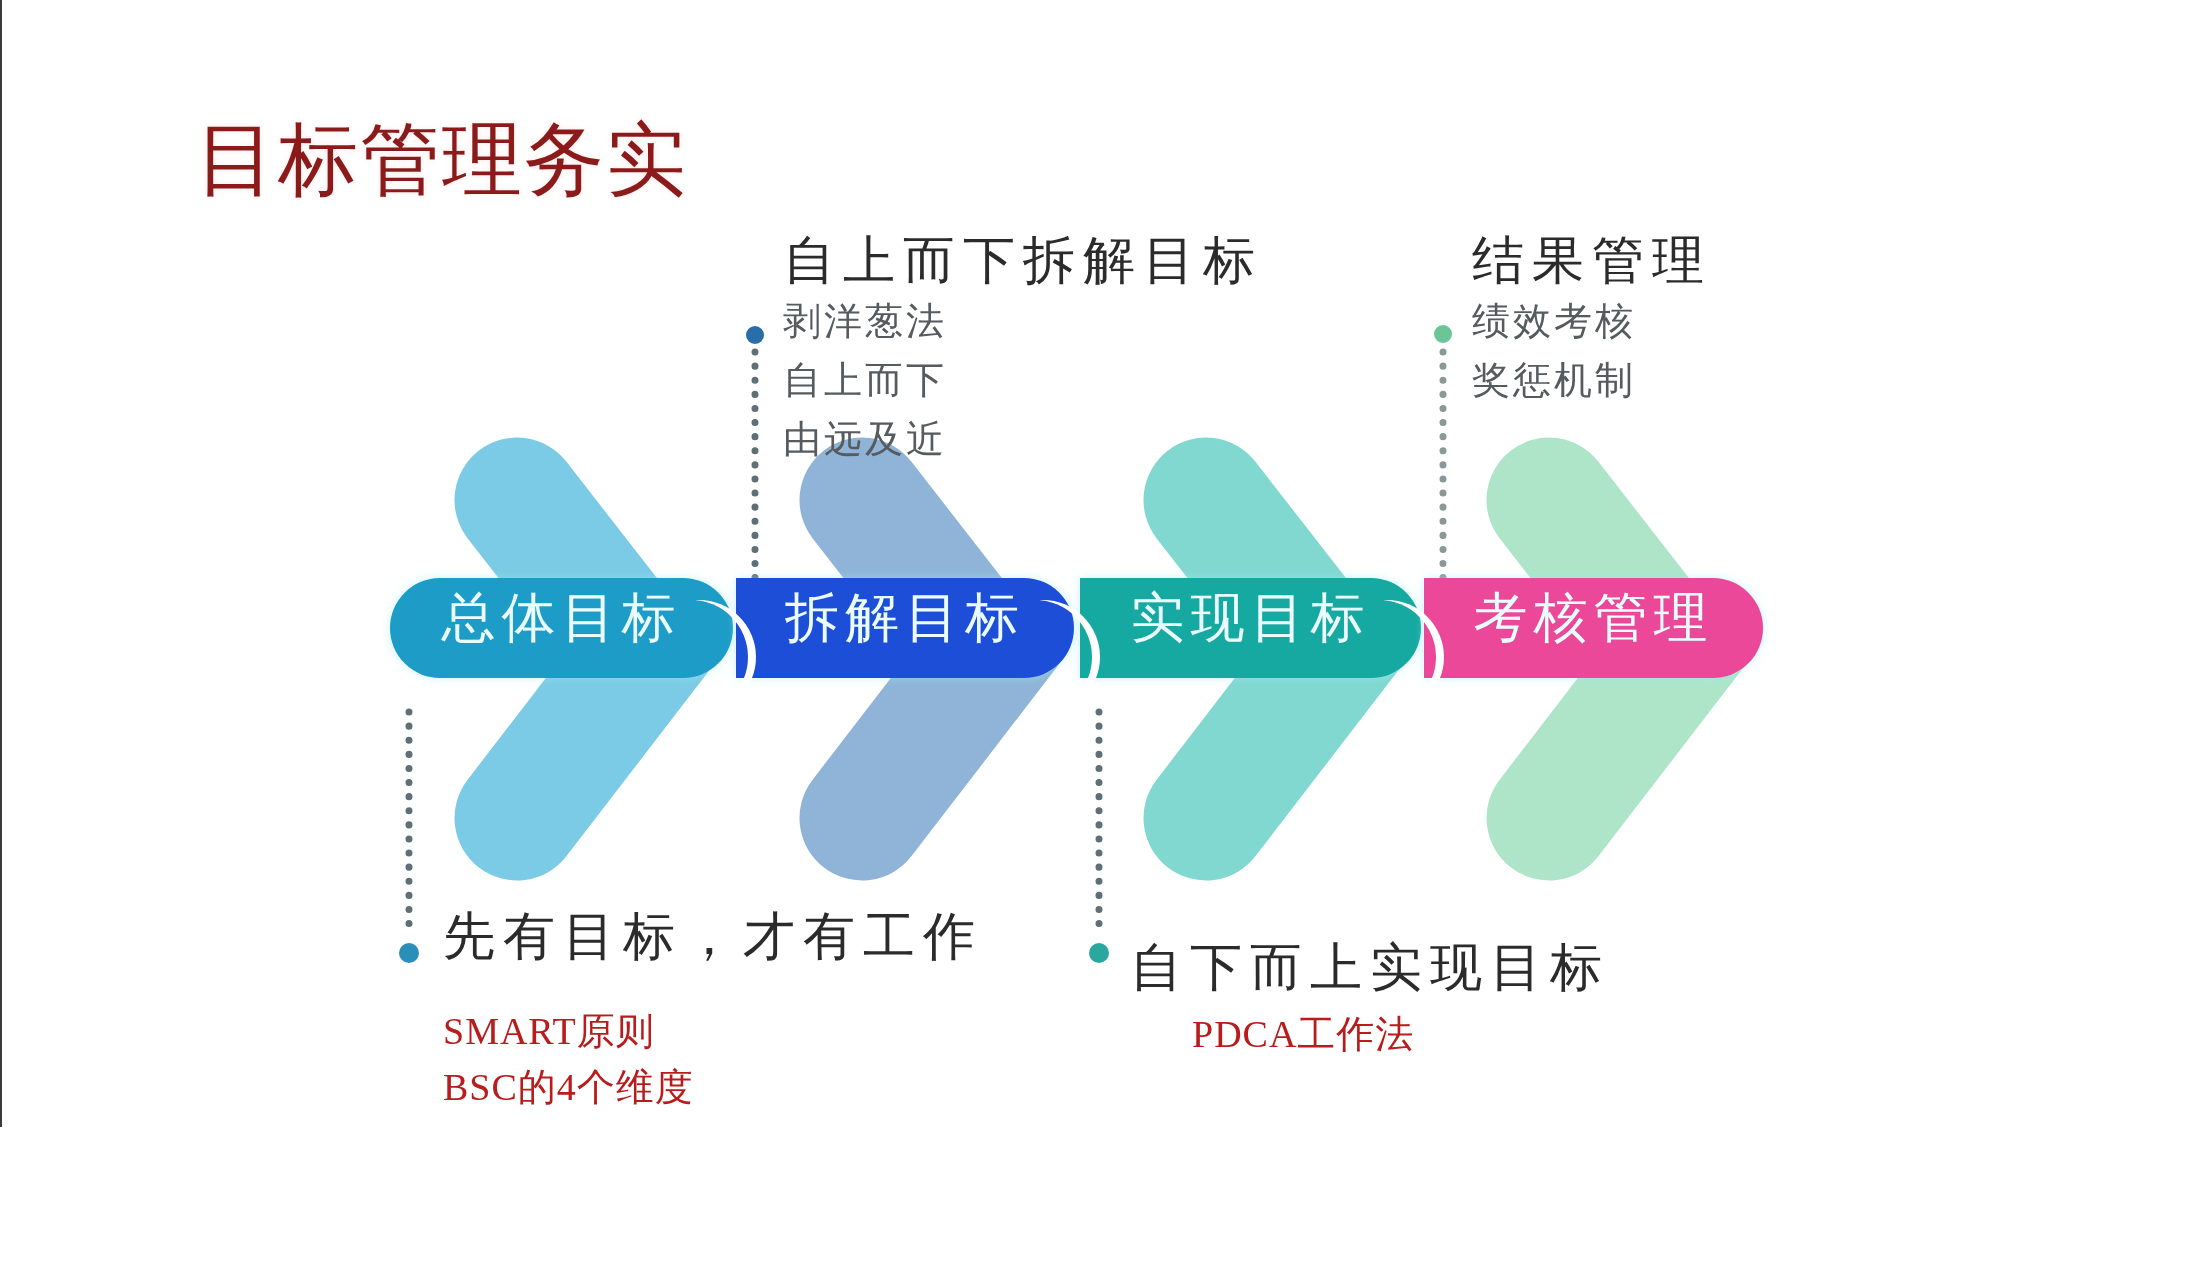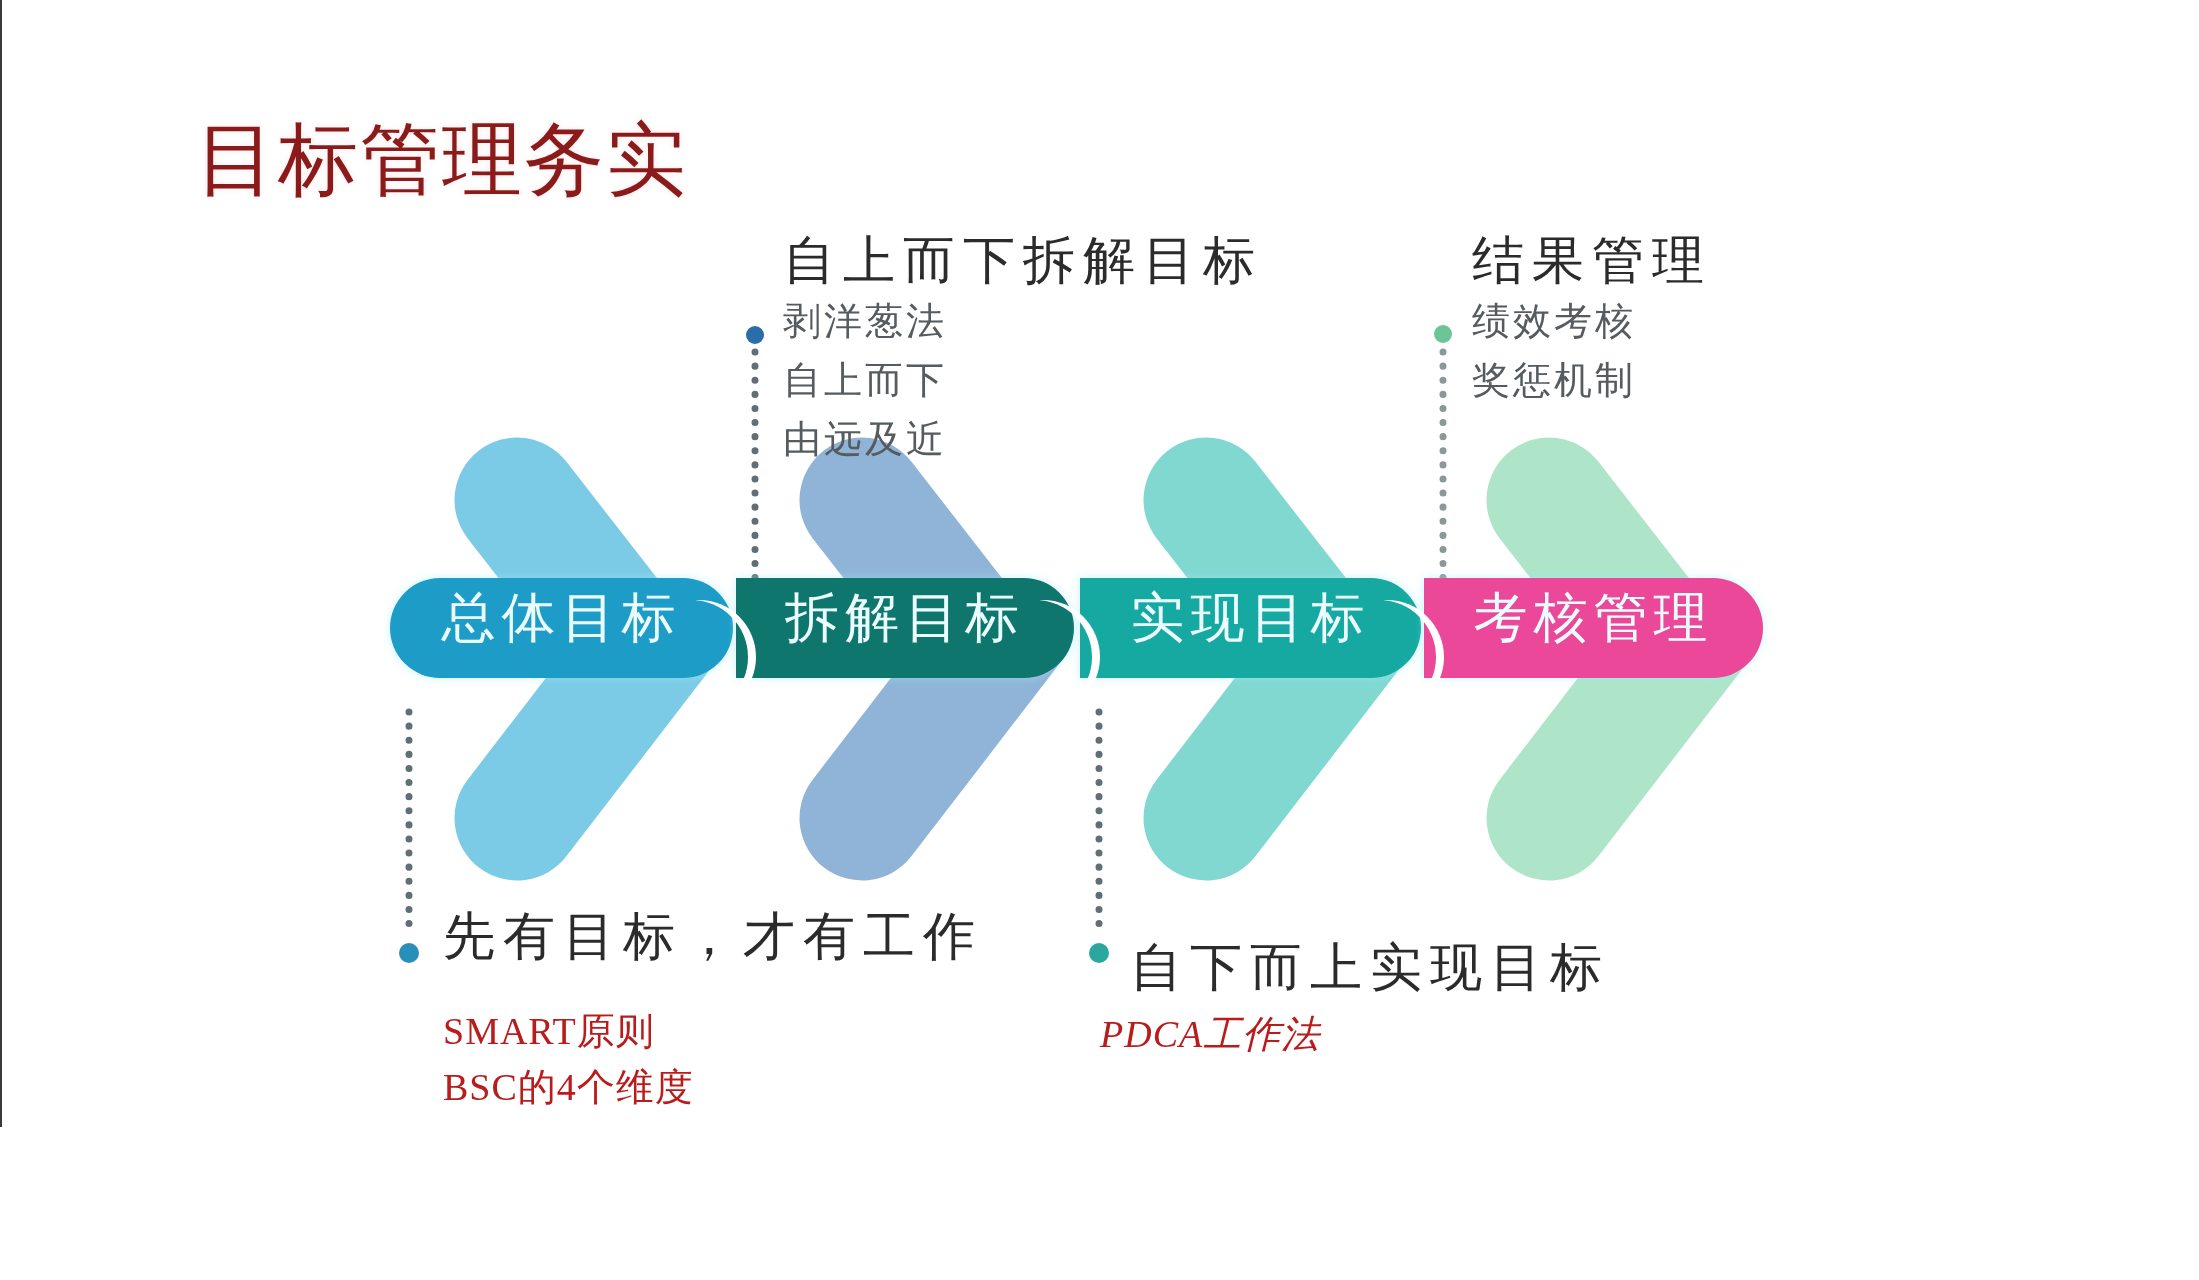--- a/index.html
+++ b/index.html
@@ -20,21 +20,21 @@
     }
     svg.diagram { position: absolute; left: 0; top: 0; width: 2199px; height: 1280px; }
     .pill {
       position: absolute; top: 578px; height: 100px;
       display: flex; align-items: flex-start; justify-content: center;
       color: #eafcff; font-size: 54px; letter-spacing: 6px; white-space: nowrap;
       box-shadow: 0 0 10px rgba(160,235,250,0.55);
     }
     .pill span { position: relative; top: 4px; }
     .pill.p1 { left: 390px; width: 343px; border-radius: 50px; background: #1c9cc6; }
-    .pill.p2 { left: 736px; width: 338px; border-radius: 0 50px 50px 0; background: #0f766e; }
+    .pill.p2 { left: 736px; width: 338px; border-radius: 0 50px 50px 0; background: #1d4ed8; }
     .pill.p3 { left: 1080px; width: 341px; border-radius: 0 50px 50px 0; background: #16a9a1; }
     .pill.p4 { left: 1424px; width: 339px; border-radius: 0 50px 50px 0; background: #ec4899; }
     
     .notch {
       position: absolute; top: 600px; width: 60px; height: 114px;
       border-radius: 0 57px 57px 0; background: #ffffff;
     }
     .heading {
       position: absolute; font-size: 52px; line-height: 60px; color: #2b2b2b;
       letter-spacing: 8px; white-space: nowrap;
@@ -111,13 +111,13 @@
 
 <div class="heading" style="left: 1472px; top: 230px;">结果管理</div>
 <div class="subitem" style="left: 1472px; top: 300px;">绩效考核</div>
 <div class="subitem" style="left: 1472px; top: 359px;">奖惩机制</div>
 
 <div class="heading" style="left: 443px; top: 906px;">先有目标，才有工作</div>
 <div class="subitem serif" style="left: 443px; top: 1010px;">SMART原则</div>
 <div class="subitem serif" style="left: 443px; top: 1066px;">BSC的4个维度</div>
 
 <div class="heading" style="left: 1130px; top: 937px;">自下而上实现目标</div>
-<div class="subitem serif" style="left: 1100px; top: 1013px; font-style: italic;">PDCA工作法</div>
+<div class="subitem serif" style="left: 1192px; top: 1013px;">PDCA工作法</div>
 
 </body></html>

